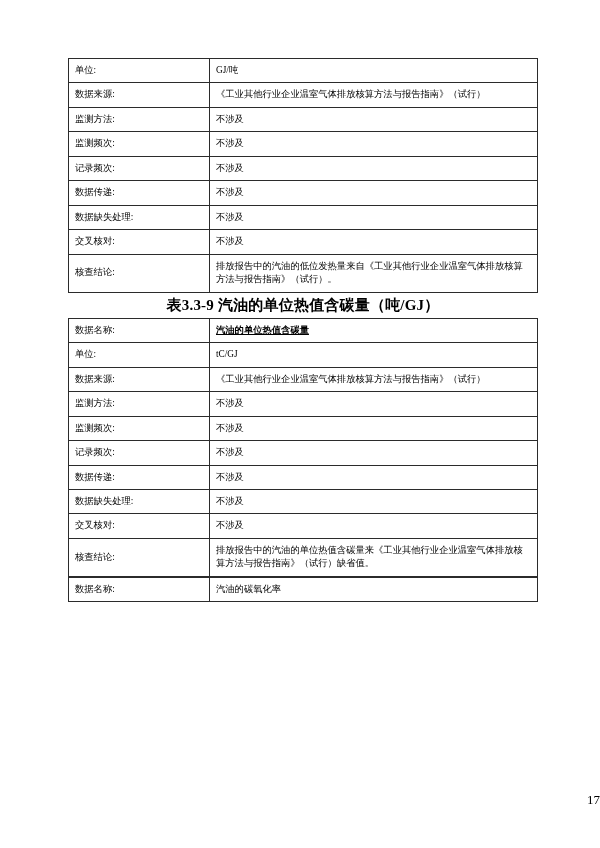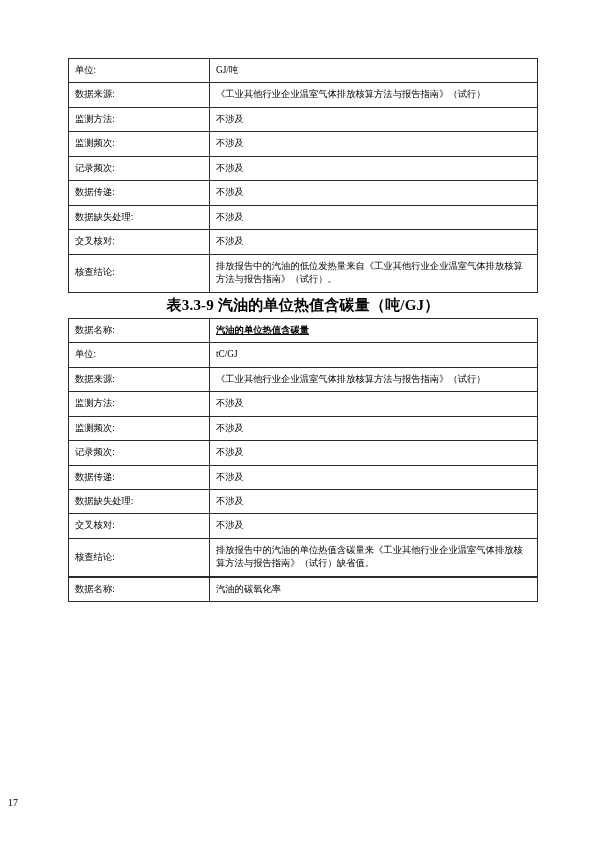--- a/index.html
+++ b/index.html
@@ -54,22 +54,22 @@
     font-size: 15px;
     font-weight: bold;
     margin: 3px 0 3px 0;
     letter-spacing: 0.2px;
   }
   .page-number {
     position: absolute;
     left: 8px;
     right: 0;
     bottom: 40px;
-    text-align: left;
-    font-size: 10px;
+    text-align: right;
+    font-size: 13px;
   }
 </style>
 </head>
 <body>
 
 <div class="page">
   <div id="content">
       <table class="doc-table">
         <tbody>
           <tr>

